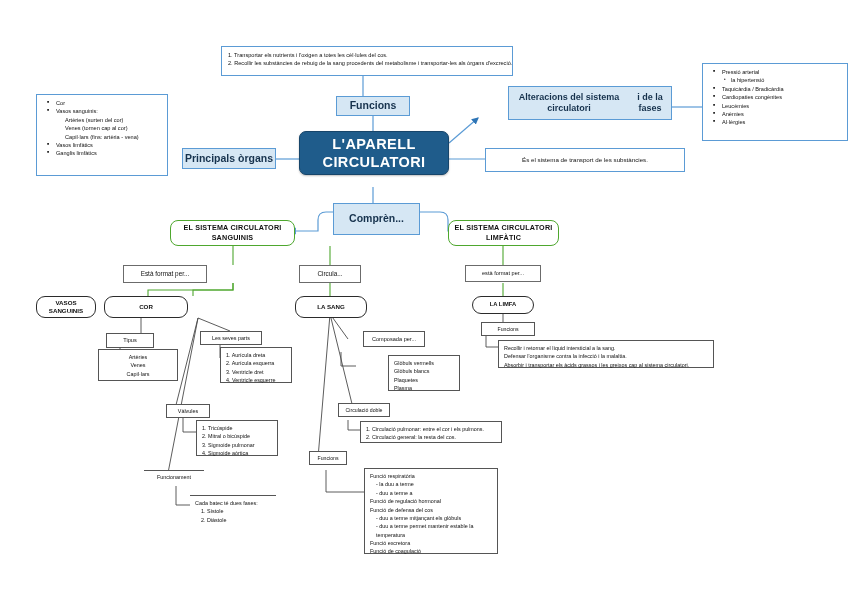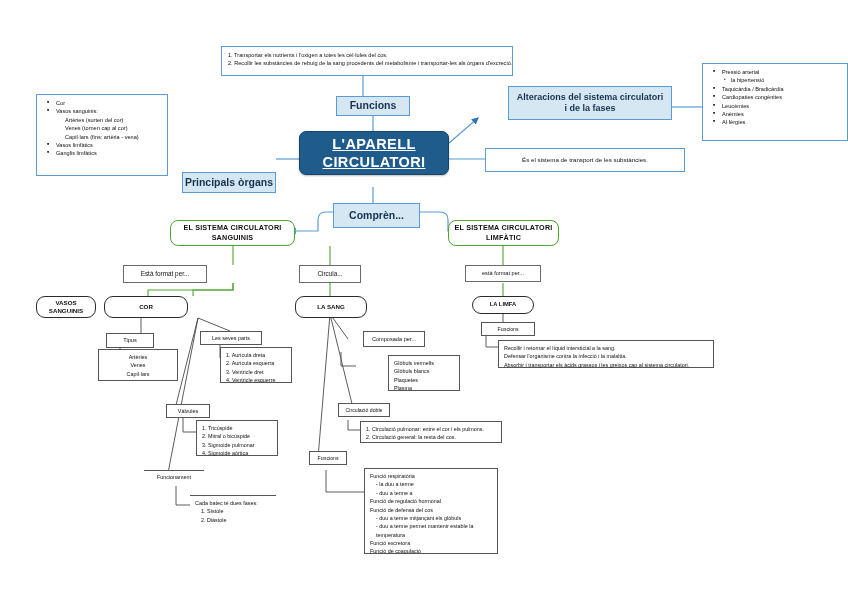--- a/index.html
+++ b/index.html
@@ -19,21 +19,20 @@
   .central{
     background:#1F5C8B;
     border:1px solid #17456a;
     border-radius:7px;
     color:#ffffff;
     font-size:14.5px;
     font-weight:bold;
     letter-spacing:.4px;
     line-height:1.25;
     box-shadow:0 1px 2px rgba(0,0,0,.25);
-    text-decoration:underline;
   }
   
   .lvl1{
     background:#D6E7F4;
     border:1px solid #5B9BD5;
     color:#16324d;
     font-size:10.5px;
     font-weight:bold;
     line-height:1.25;
   }
@@ -180,51 +179,51 @@
       <li>Cor</li>
       <li>Vasos sanguinis:</li>
       <li class="sub">Artèries (surten del cor)</li>
       <li class="sub">Venes (tornen cap al cor)</li>
       <li class="sub">Capil·lars (fins: artèria - vena)</li>
       <li>Vasos limfàtics</li>
       <li>Ganglis limfàtics</li>
     </ul>
   </div>
 
-  <div class="node lvl1" style="left:174px;top:148px;width:94px;height:21px;margin-top:24px;">
+  <div class="node lvl1" style="left:174px;top:148px;width:94px;height:21px;">
     <span>Principals òrgans</span>
   </div>
 
   <div class="node central" style="left:291px;top:131px;width:150px;height:44px;flex-direction:column;">
     <span>L'APARELL</span>
     <span>CIRCULATORI</span>
   </div>
 
-  <div class="node lvl1" style="left:500px;top:86px;width:164px;height:34px;flex-direction:column;font-size:9px;">
+  <div class="node lvl1" style="left:500px;top:86px;width:164px;height:34px;flex-direction:row;font-size:9px;">
     <span>Alteracions del sistema circulatori</span>
     <span>i de la fases</span>
   </div>
 
   <div class="node note" style="left:694px;top:63px;width:146px;height:78px;">
     <ul>
       <li>Pressió arterial</li>
       <li class="dash">la hipertensió</li>
       <li>Taquicàrdia / Bradicàrdia</li>
       <li>Cardiopaties congènites</li>
       <li>Leucèmies</li>
       <li>Anèmies</li>
       <li>Al·lèrgies</li>
     </ul>
   </div>
 
   <div class="node note center" style="left:477px;top:148px;width:200px;height:24px;">
     <span>És el sistema de transport de les substàncies.</span>
   </div>
 
-  <div class="node lvl1" style="left:325px;top:203px;width:87px;height:25px;">
+  <div class="node lvl1" style="left:325px;top:203px;width:87px;height:32px;">
     <span>Comprèn...</span>
   </div>
 
   <div class="node green" style="left:162px;top:220px;width:125px;height:26px;flex-direction:column;">
     <span>EL SISTEMA CIRCULATORI</span>
     <span>SANGUINIS</span>
   </div>
 
   <div class="node green" style="left:440px;top:220px;width:111px;height:26px;flex-direction:column;">
     <span>EL SISTEMA CIRCULATORI</span>

